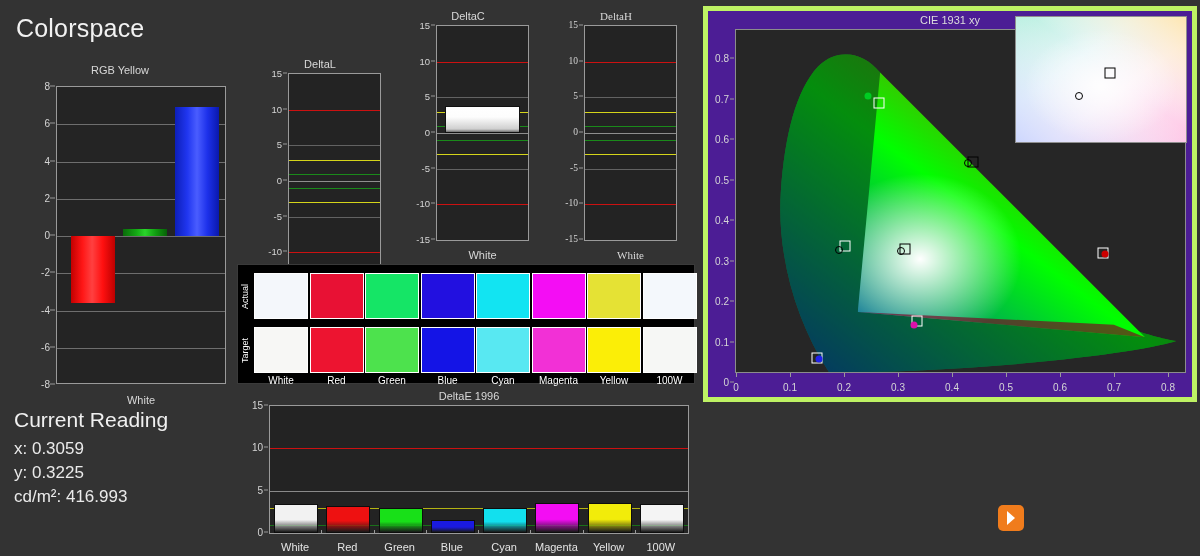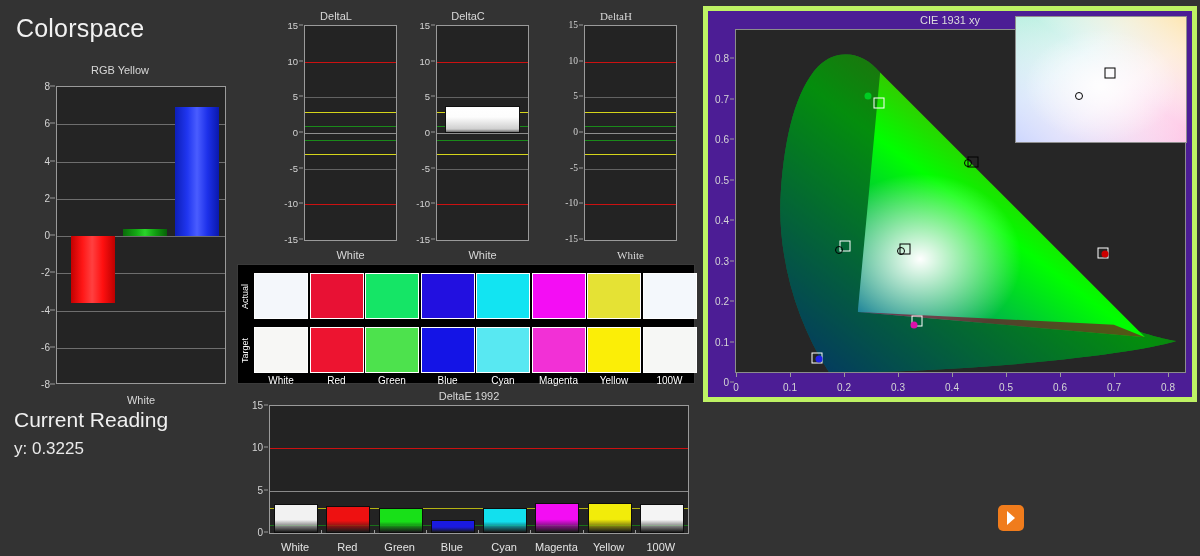--- a/index.html
+++ b/index.html
@@ -161,27 +161,29 @@
             <div class="ytickmark" style="top: 268.75px;"></div>
             <div class="ytick" style="top: 306px;">-8</div>
             <div class="ytickmark" style="top: 306px;"></div>
           </div>
         <div class="xlabel">White</div>
       </div>
     </div>
 
     <div class="reading">
       <h2>Current Reading</h2>
+      <div class="row">x: 0.3059</div>
       <div class="row">y: 0.3225</div>
+      <div class="row">cd/m²: 416.993</div>
     </div>
   </div>
 
   <div class="center-panel">
     <div class="delta-row" id="deltaRow">
-        <div class="delta-chart" style="left: 16px;">
+        <div class="delta-chart" style="left: 0px; margin-top: 48px;">
           <div class="chart-title">DeltaL</div>
           <div class="delta-plot">
             <div class="dgrid" style="top: 35.6667px;"></div>
             <div class="dgrid" style="top: 71.3333px;"></div>
             <div class="dgrid" style="top: 142.667px;"></div>
             <div class="dgrid" style="top: 178.333px;"></div>
             <div class="refline" style="top: 35.6667px; background: rgb(204, 17, 17);"></div>
             <div class="refline" style="top: 178.333px; background: rgb(204, 17, 17);"></div>
             <div class="refline" style="top: 85.6px; background: rgb(213, 213, 26);"></div>
             <div class="refline" style="top: 128.4px; background: rgb(213, 213, 26);"></div>
@@ -311,21 +313,21 @@
           </div>
           <div class="swatch-col" style="left: 388.5px;">
             <div class="sw actual" style="background: rgb(244, 248, 252);"></div>
             <div class="sw target" style="background: rgb(246, 247, 245);"></div>
             <div class="sw-name">100W</div>
           </div>
         </div>
     </div>
 
     <div class="de-chart">
-      <div class="chart-title">DeltaE 1992</div>
+      <div class="chart-title">DeltaE 1996</div>
       <div class="de-plot" id="dePlot">
           <div class="dgrid" style="top: 42.3333px;"></div>
           <div class="dgrid" style="top: 84.6667px;"></div>
           <div class="refline" style="top: 42.3333px; background: rgb(204, 17, 17);"></div>
           <div class="refline" style="top: 84.6667px; background: rgb(138, 138, 138);"></div>
           <div class="refline" style="top: 101.6px; background: rgb(179, 179, 19);"></div>
           <div class="refline" style="top: 118.533px; background: rgb(26, 111, 26);"></div>
           <div class="de-bar" style="left: 4.125px; width: 44px; height: 28.7867px; background: linear-gradient(rgb(242, 242, 242) 0%, rgb(242, 242, 242) 55%, rgba(0, 0, 0, 0.3) 100%);"></div>
           <div class="de-bar" style="left: 56.375px; width: 44px; height: 27.0933px; background: linear-gradient(rgb(238, 17, 17) 0%, rgb(238, 17, 17) 55%, rgba(0, 0, 0, 0.3) 100%);"></div>
           <div class="de-bar" style="left: 108.625px; width: 44px; height: 24.5533px; background: linear-gradient(rgb(24, 224, 24) 0%, rgb(24, 224, 24) 55%, rgba(0, 0, 0, 0.3) 100%);"></div>

